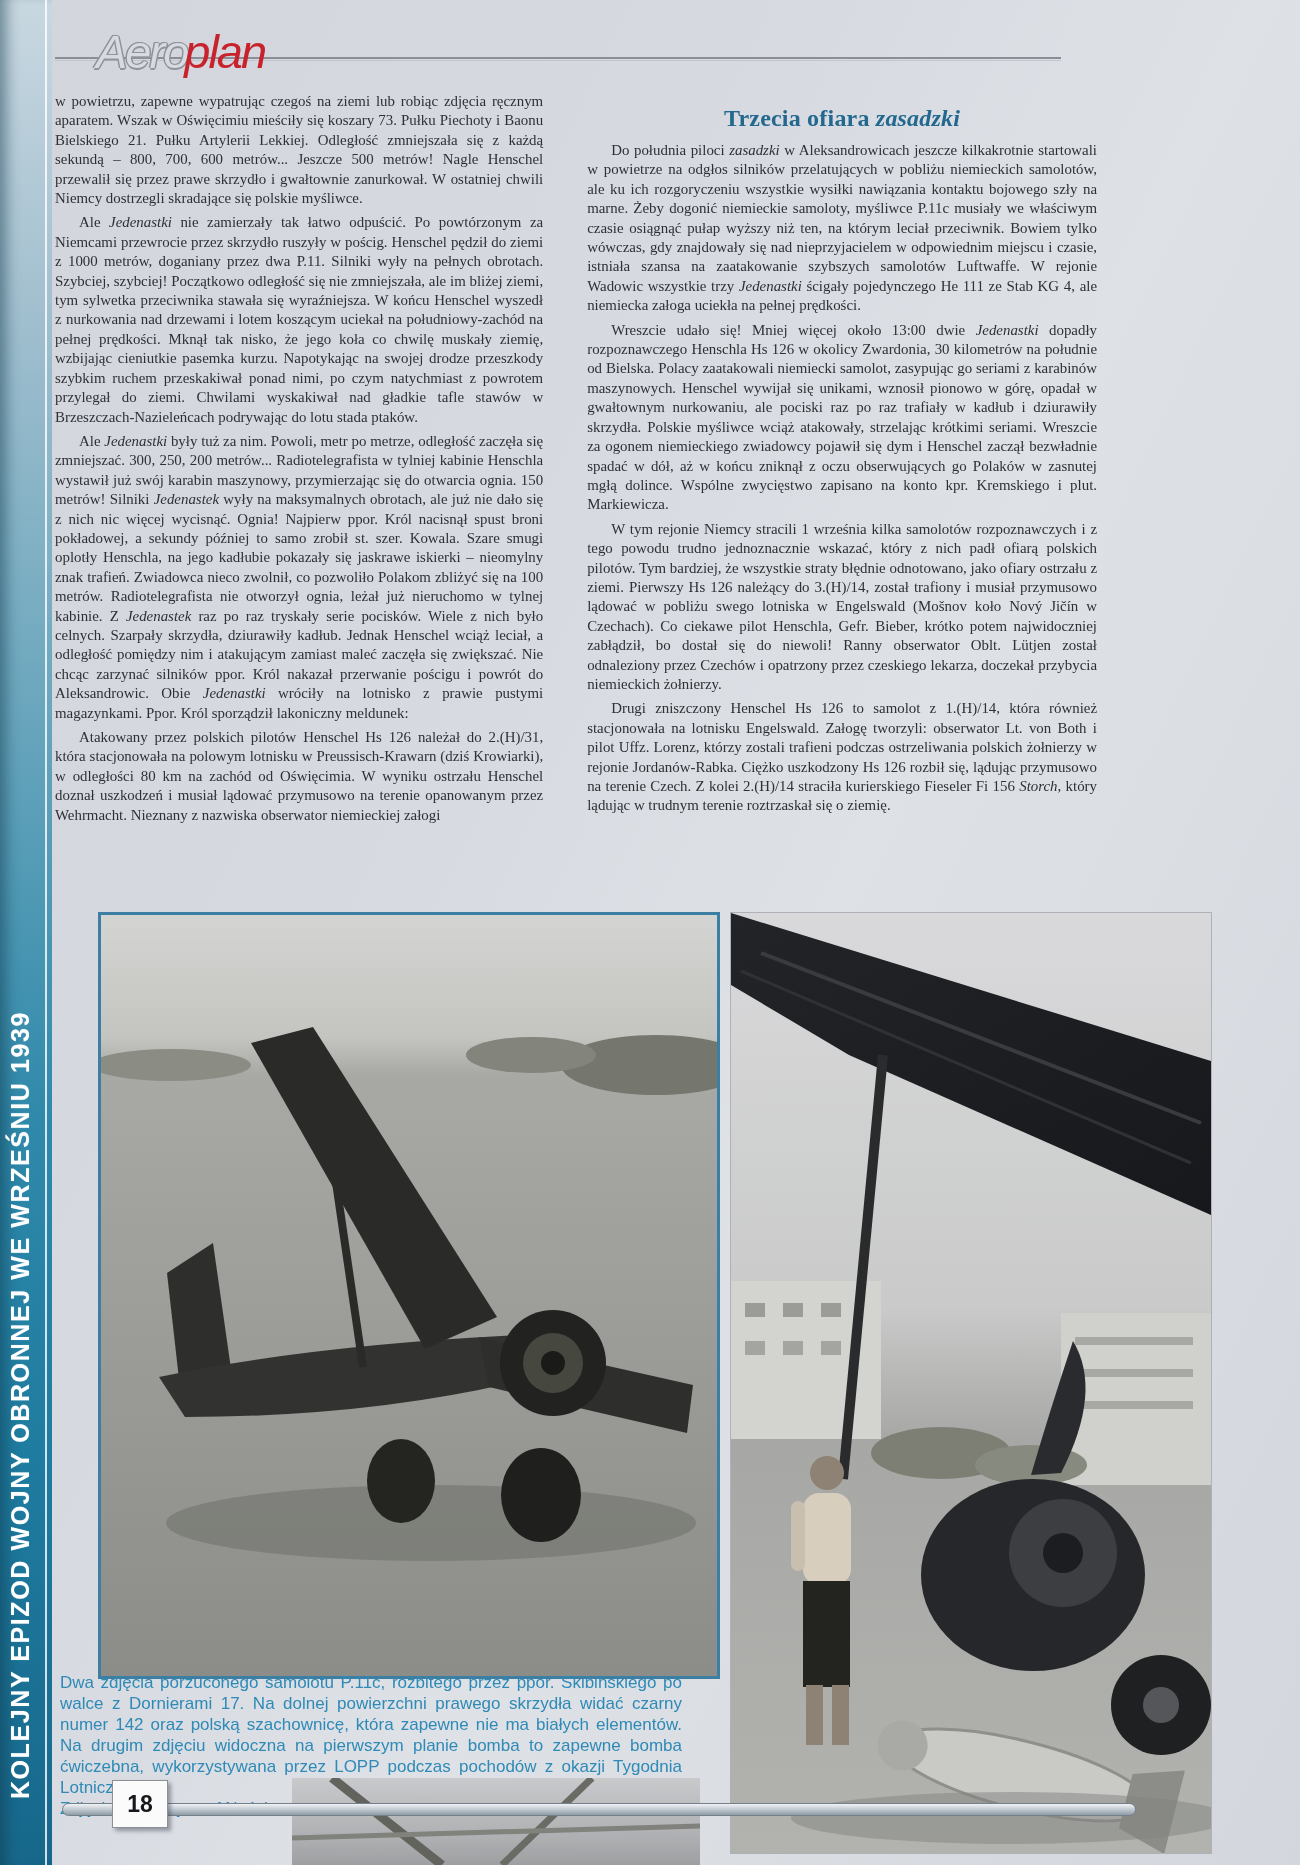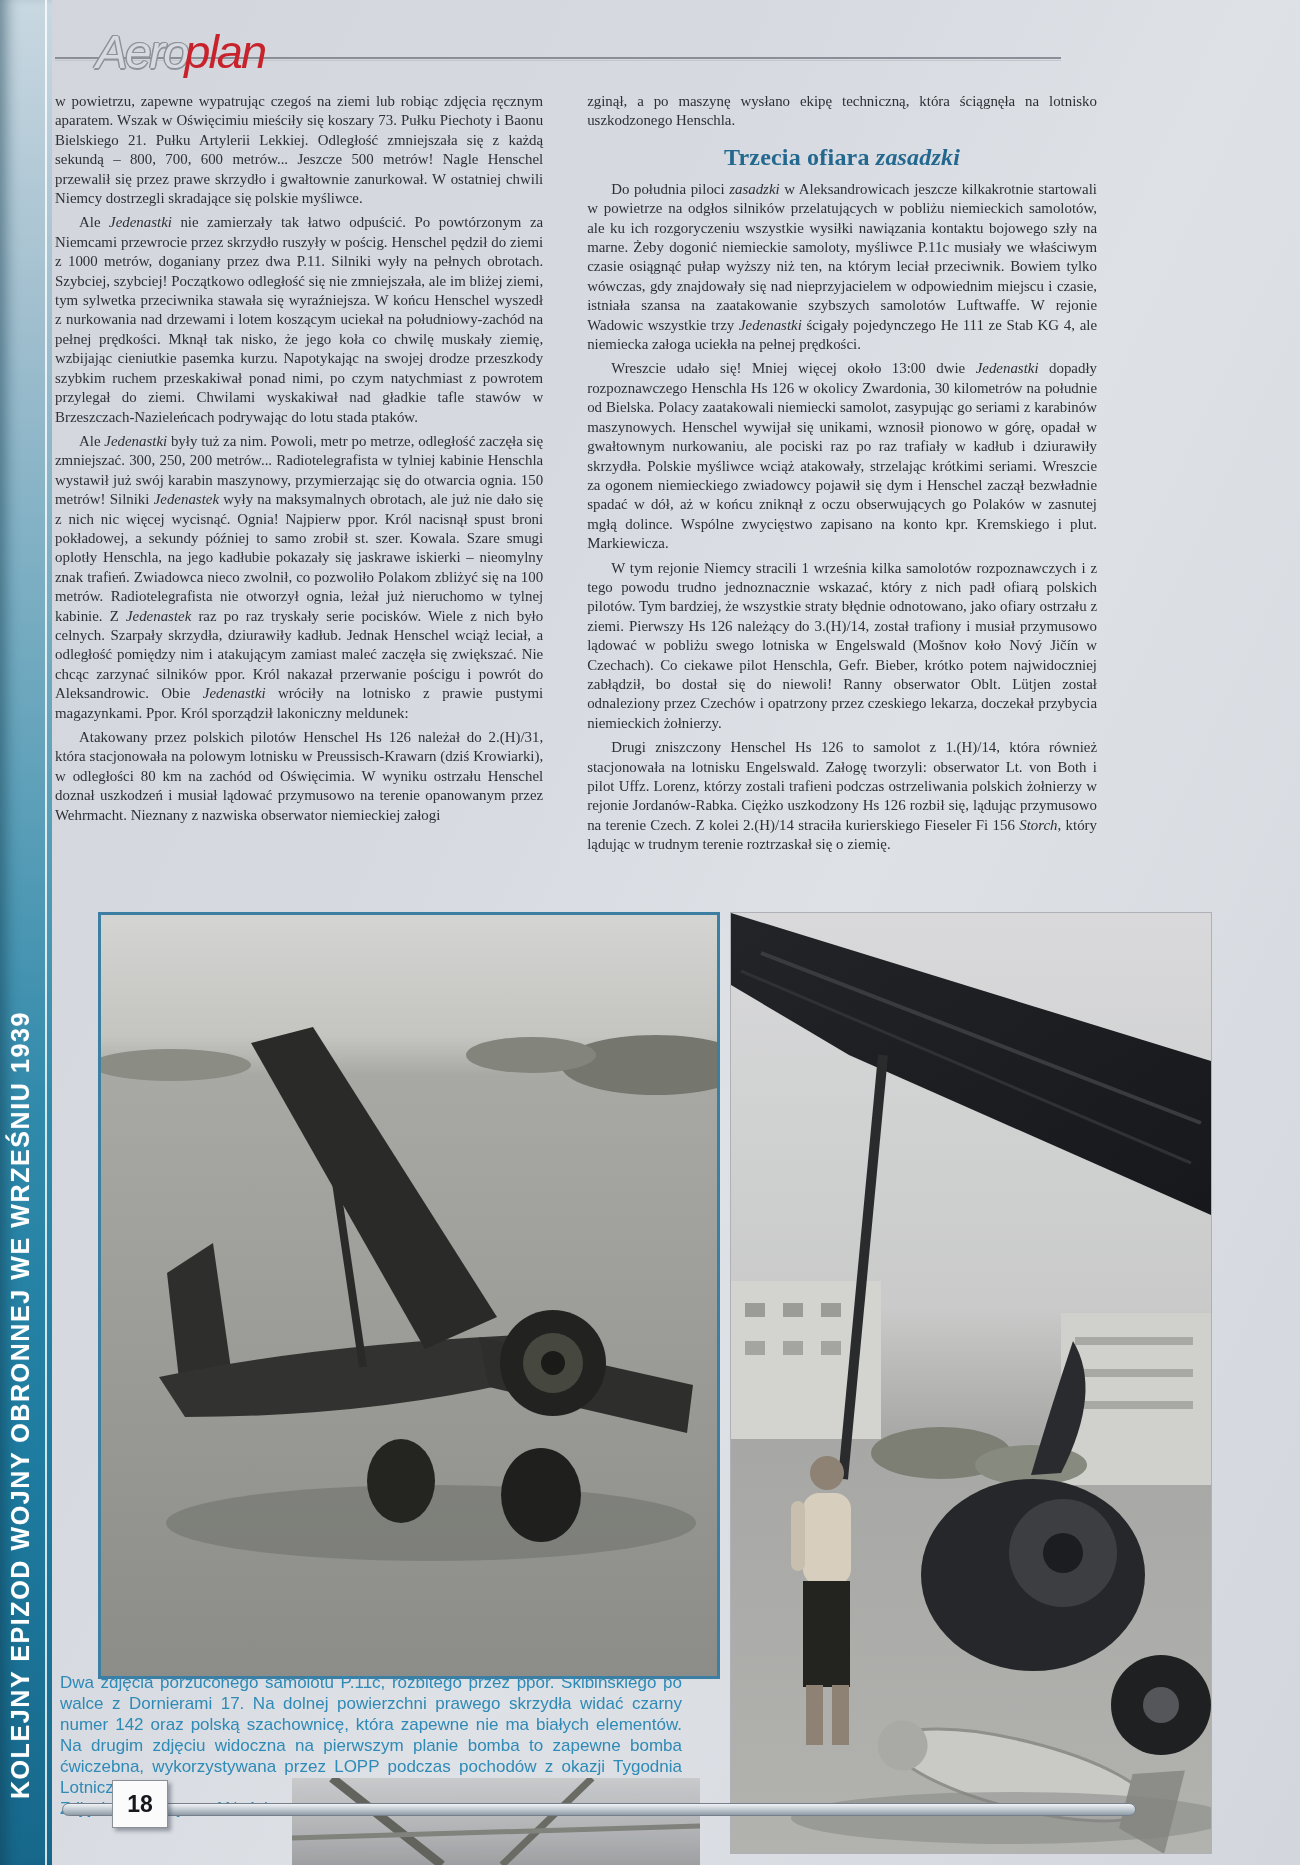--- a/index.html
+++ b/index.html
@@ -70,21 +70,20 @@
   </div>
 
   <div class="cols">
     <div class="col col-left">
       <p class="body no-indent"><span>w powietrzu, zapewne wypatrując czegoś na ziemi lub robiąc zdjęcia ręcznym aparatem. Wszak w Oświęcimiu mieściły się koszary 73. Pułku Piechoty i Baonu Bielskiego 21. Pułku Artylerii Lekkiej. Odległość zmniejszała się z każdą sekundą – 800, 700, 600 metrów... Jeszcze 500 metrów! Nagle Henschel przewalił się przez prawe skrzydło i gwałtownie zanurkował. W ostatniej chwili Niemcy dostrzegli skradające się polskie myśliwce.</span></p>
       <p class="body"><span>Ale </span><span class="it">Jedenastki</span><span> nie zamierzały tak łatwo odpuścić. Po powtórzonym za Niemcami przewrocie przez skrzydło ruszyły w pościg. Henschel pędził do ziemi z 1000 metrów, doganiany przez dwa P.11. Silniki wyły na pełnych obrotach. Szybciej, szybciej! Początkowo odległość się nie zmniejszała, ale im bliżej ziemi, tym sylwetka przeciwnika stawała się wyraźniejsza. W końcu Henschel wyszedł z nurkowania nad drzewami i lotem koszącym uciekał na południowy-zachód na pełnej prędkości. Mknął tak nisko, że jego koła co chwilę muskały ziemię, wzbijając cieniutkie pasemka kurzu. Napotykając na swojej drodze przeszkody szybkim ruchem przeskakiwał ponad nimi, po czym natychmiast z powrotem przylegał do ziemi. Chwilami wyskakiwał nad gładkie tafle stawów w Brzeszczach-Nazieleńcach podrywając do lotu stada ptaków.</span></p>
       <p class="body"><span>Ale </span><span class="it">Jedenastki</span><span> były tuż za nim. Powoli, metr po metrze, odległość zaczęła się zmniejszać. 300, 250, 200 metrów... Radiotelegrafista w tylniej kabinie Henschla wystawił już swój karabin maszynowy, przymierzając się do otwarcia ognia. 150 metrów! Silniki </span><span class="it">Jedenastek</span><span> wyły na maksymalnych obrotach, ale już nie dało się z nich nic więcej wycisnąć. Ognia! Najpierw ppor. Król nacisnął spust broni pokładowej, a sekundy później to samo zrobił st. szer. Kowala. Szare smugi oplotły Henschla, na jego kadłubie pokazały się jaskrawe iskierki – nieomylny znak trafień. Zwiadowca nieco zwolnił, co pozwoliło Polakom zbliżyć się na 100 metrów. Radiotelegrafista nie otworzył ognia, leżał już nieruchomo w tylnej kabinie. Z </span><span class="it">Jedenastek</span><span> raz po raz tryskały serie pocisków. Wiele z nich było celnych. Szarpały skrzydła, dziurawiły kadłub. Jednak Henschel wciąż leciał, a odległość pomiędzy nim i atakującym zamiast maleć zaczęła się zwiększać. Nie chcąc zarzynać silników ppor. Król nakazał przerwanie pościgu i powrót do Aleksandrowic. Obie </span><span class="it">Jedenastki</span><span> wróciły na lotnisko z prawie pustymi magazynkami. Ppor. Król sporządził lakoniczny meldunek:</span></p>
       <p class="body"><span>Atakowany przez polskich pilotów Henschel Hs 126 należał do 2.(H)/31, która stacjonowała na polowym lotnisku w Preussisch-Krawarn (dziś Krowiarki), w odległości 80 km na zachód od Oświęcimia. W wyniku ostrzału Henschel doznał uszkodzeń i musiał lądować przymusowo na terenie opanowanym przez Wehrmacht. Nieznany z nazwiska obserwator niemieckiej załogi</span></p>
     </div>
     <div class="col col-right">
-      <p class="body no-indent"><span>zginął, a po maszynę wysłano ekipę techniczną, która ściągnęła na lotnisko uszkodzonego Henschla.</span></p>
       <h2 class="heading"><span>Trzecia ofiara</span> <span class="it">zasadzki</span></h2>
       <p class="body"><span>Do południa piloci </span><span class="it">zasadzki</span><span> w Aleksandrowicach jeszcze kilkakrotnie startowali w powietrze na odgłos silników przelatujących w pobliżu niemieckich samolotów, ale ku ich rozgoryczeniu wszystkie wysiłki nawiązania kontaktu bojowego szły na marne. Żeby dogonić niemieckie samoloty, myśliwce P.11c musiały we właściwym czasie osiągnąć pułap wyższy niż ten, na którym leciał przeciwnik. Bowiem tylko wówczas, gdy znajdowały się nad nieprzyjacielem w odpowiednim miejscu i czasie, istniała szansa na zaatakowanie szybszych samolotów Luftwaffe. W rejonie Wadowic wszystkie trzy </span><span class="it">Jedenastki</span><span> ścigały pojedynczego He 111 ze Stab KG 4, ale niemiecka załoga uciekła na pełnej prędkości.</span></p>
       <p class="body"><span>Wreszcie udało się! Mniej więcej około 13:00 dwie </span><span class="it">Jedenastki</span><span> dopadły rozpoznawczego Henschla Hs 126 w okolicy Zwardonia, 30 kilometrów na południe od Bielska. Polacy zaatakowali niemiecki samolot, zasypując go seriami z karabinów maszynowych. Henschel wywijał się unikami, wznosił pionowo w górę, opadał w gwałtownym nurkowaniu, ale pociski raz po raz trafiały w kadłub i dziurawiły skrzydła. Polskie myśliwce wciąż atakowały, strzelając krótkimi seriami. Wreszcie za ogonem niemieckiego zwiadowcy pojawił się dym i Henschel zaczął bezwładnie spadać w dół, aż w końcu zniknął z oczu obserwujących go Polaków w zasnutej mgłą dolince. Wspólne zwycięstwo zapisano na konto kpr. Kremskiego i plut. Markiewicza.</span></p>
       <p class="body"><span>W tym rejonie Niemcy stracili 1 września kilka samolotów rozpoznawczych i z tego powodu trudno jednoznacznie wskazać, który z nich padł ofiarą polskich pilotów. Tym bardziej, że wszystkie straty błędnie odnotowano, jako ofiary ostrzału z ziemi. Pierwszy Hs 126 należący do 3.(H)/14, został trafiony i musiał przymusowo lądować w pobliżu swego lotniska w Engelswald (Mošnov koło Nový Jičín w Czechach). Co ciekawe pilot Henschla, Gefr. Bieber, krótko potem najwidoczniej zabłądził, bo dostał się do niewoli! Ranny obserwator Oblt. Lütjen został odnaleziony przez Czechów i opatrzony przez czeskiego lekarza, doczekał przybycia niemieckich żołnierzy.</span></p>
       <p class="body"><span>Drugi zniszczony Henschel Hs 126 to samolot z 1.(H)/14, która również stacjonowała na lotnisku Engelswald. Załogę tworzyli: obserwator Lt. von Both i pilot Uffz. Lorenz, którzy zostali trafieni podczas ostrzeliwania polskich żołnierzy w rejonie Jordanów-Rabka. Ciężko uszkodzony Hs 126 rozbił się, lądując przymusowo na terenie Czech. Z kolei 2.(H)/14 straciła kurierskiego Fieseler Fi 156 </span><span class="it">Storch</span><span>, który lądując w trudnym terenie roztrzaskał się o ziemię.</span></p>
     </div>
   </div>
 
   <figure class="photo photo-left">
     <svg viewBox="0 0 616 761" preserveAspectRatio="none">

